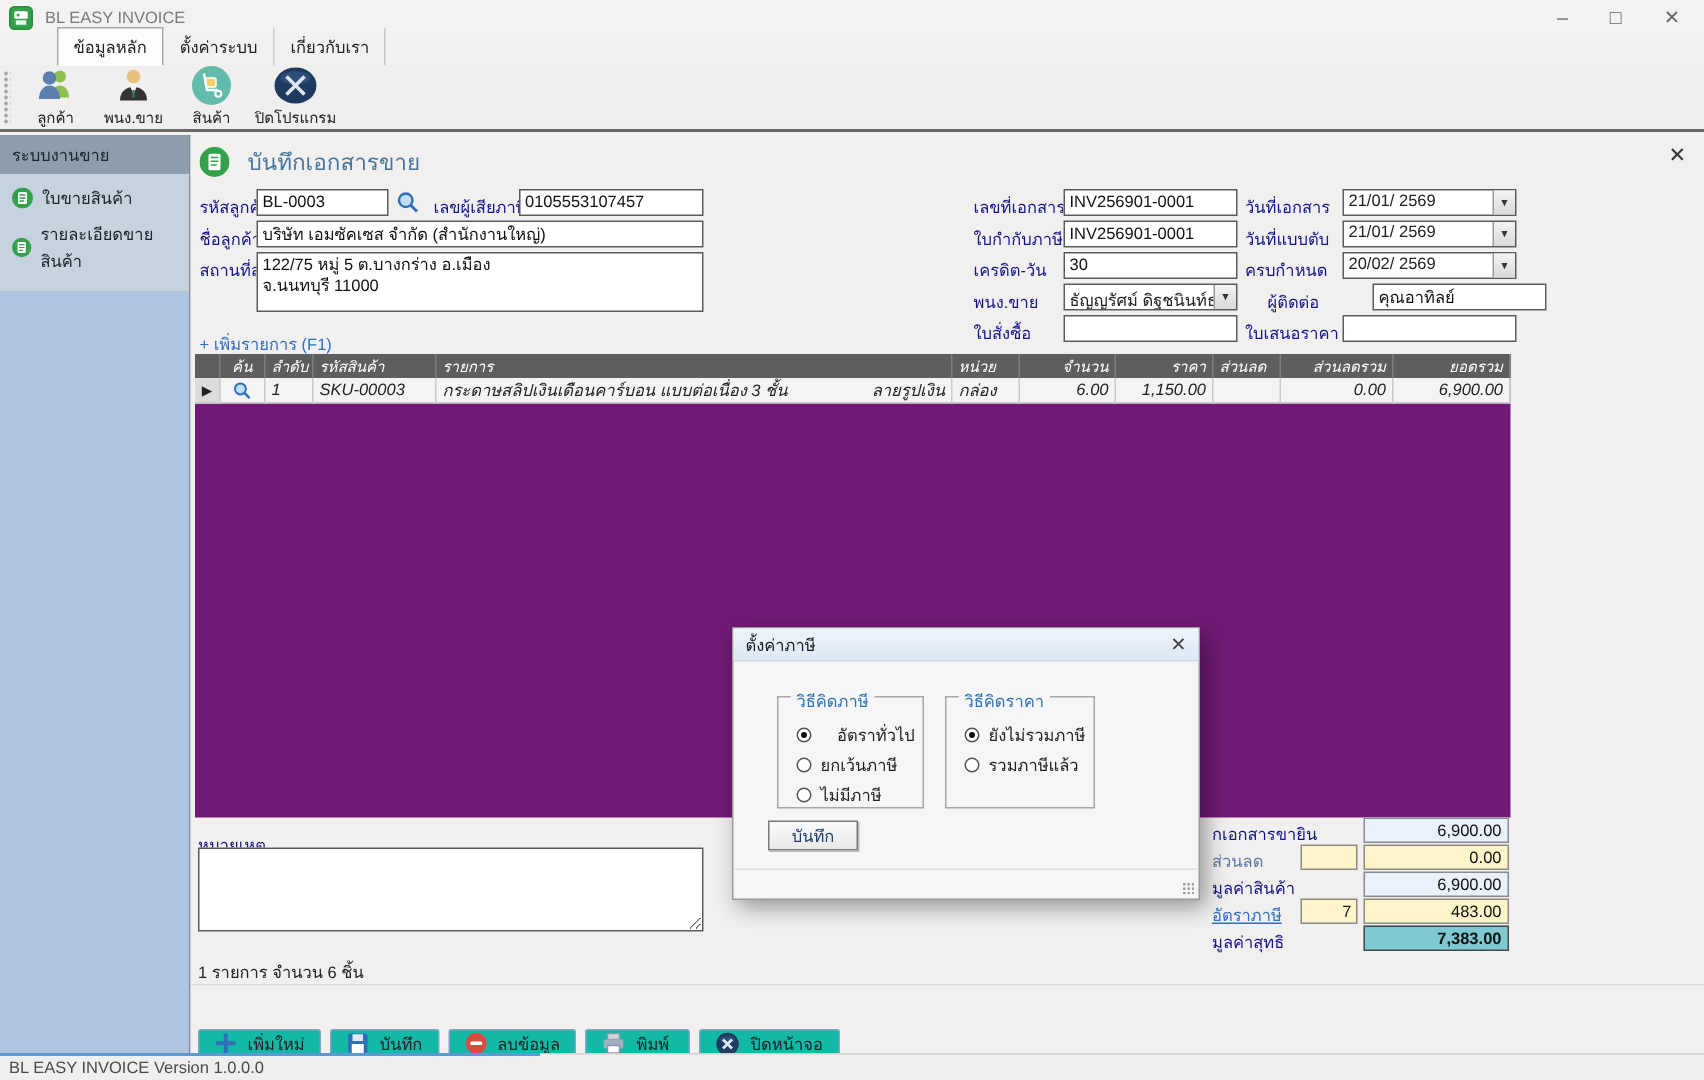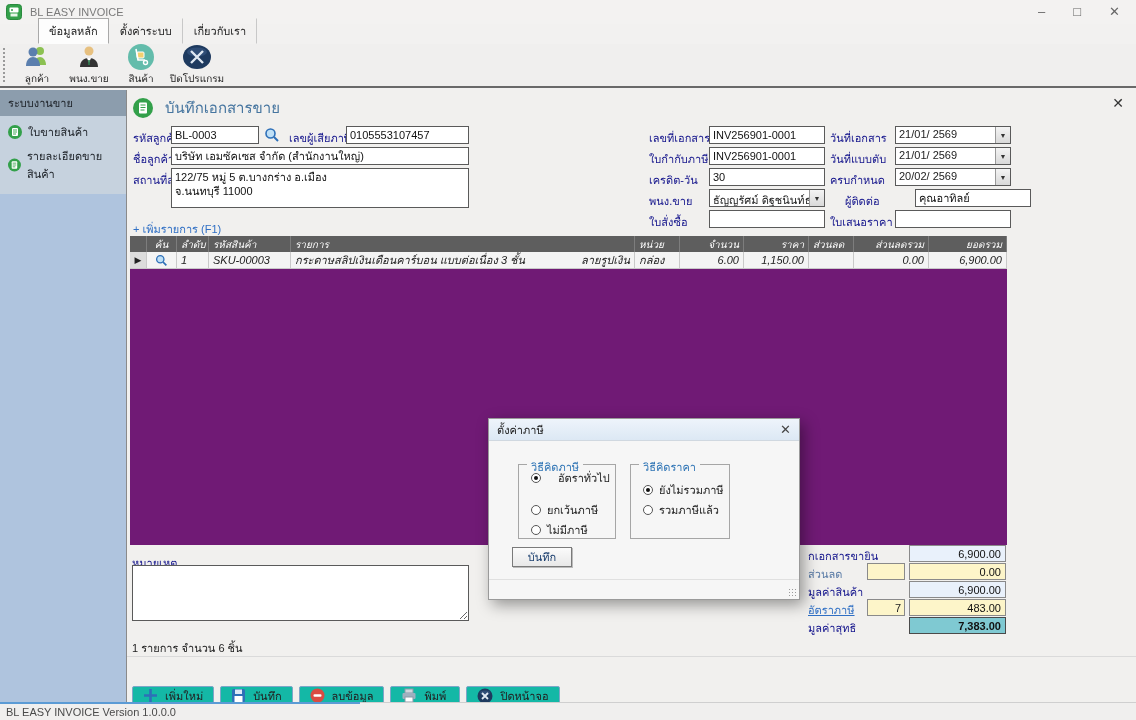--- a/index.html
+++ b/index.html
@@ -394,21 +394,21 @@
   </div>
 
   <div class="dialog">
     <div class="dlg-title">
       <span class="dtxt">ตั้งค่าภาษี</span>
       <span class="dlg-close">✕</span>
     </div>
 
     <div class="groupbox gb1">
       <span class="gb-title">วิธีคิดภาษี</span>
-      <div class="ropt" style="left:12px; top:4px;gap:17px;">
+      <div class="ropt" style="left:12px; top:16px;gap:17px;">
         <span class="radio sel">
             <span class="dot"></span>
           </span>
         <span>อัตราทั่วไป</span>
       </div>
       <div class="ropt" style="left:12px; top:36px;">
         <span class="radio"></span>
         <span>ยกเว้นภาษี</span>
       </div>
       <div class="ropt" style="left:12px; top:56px;">

